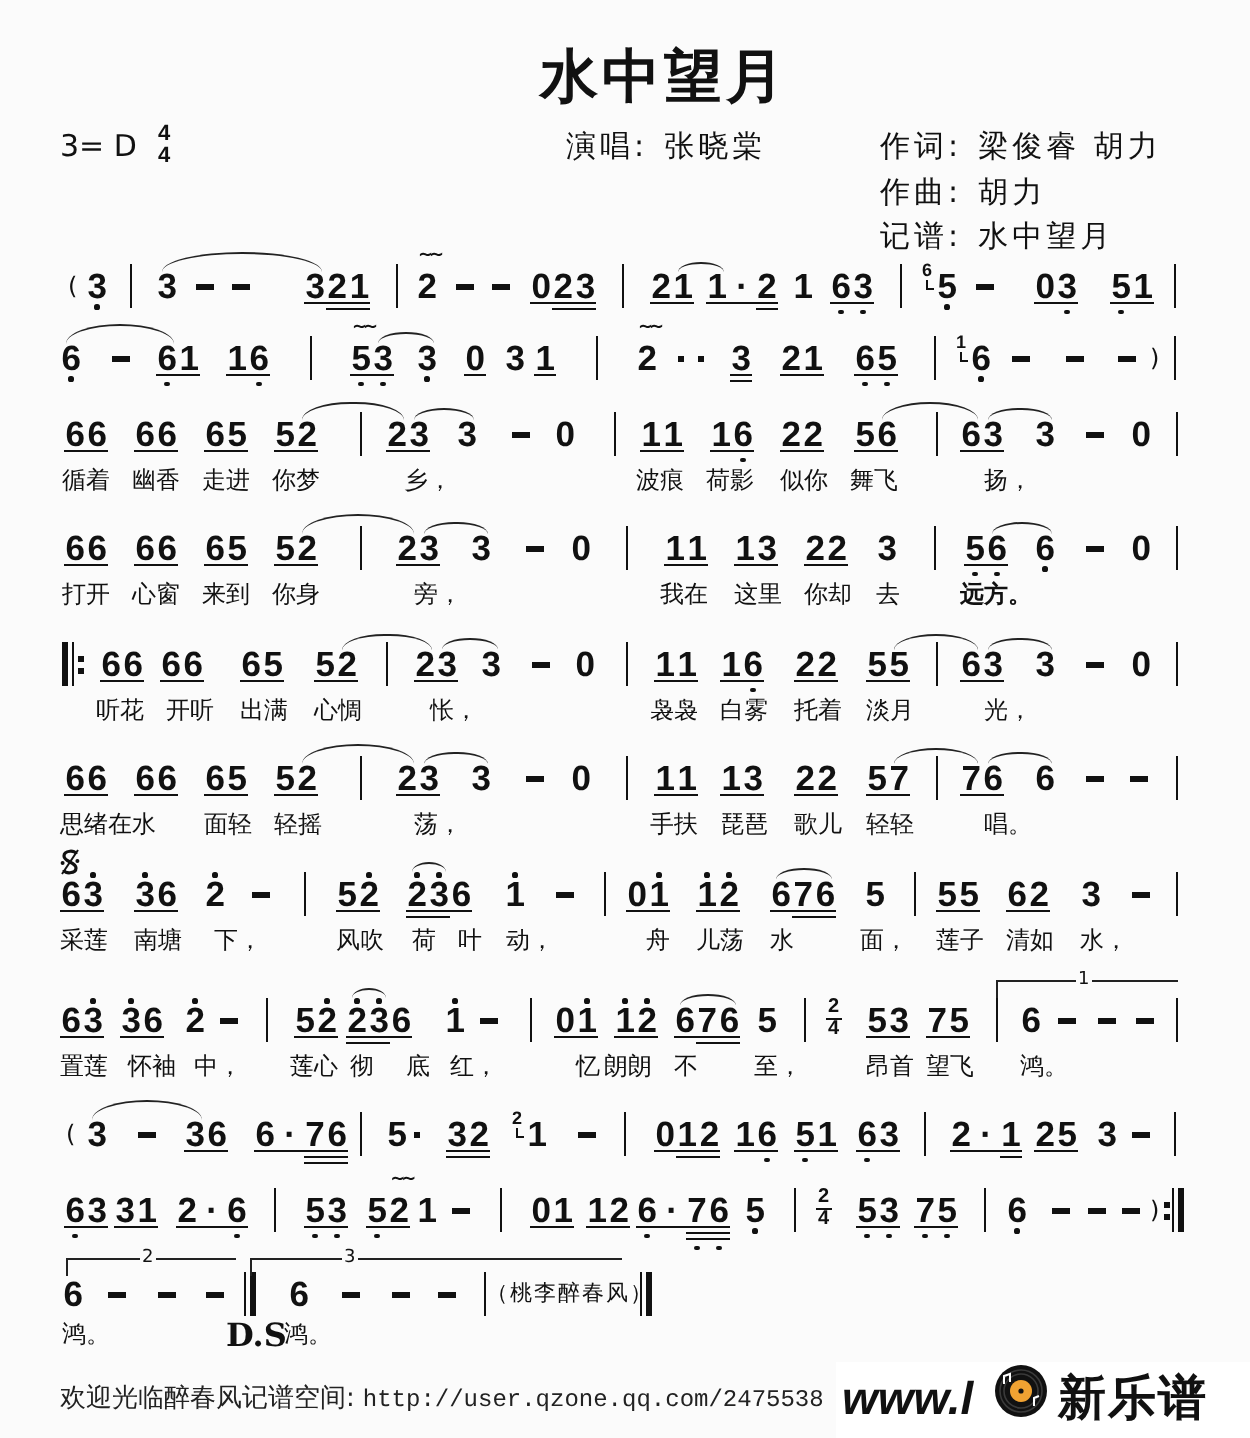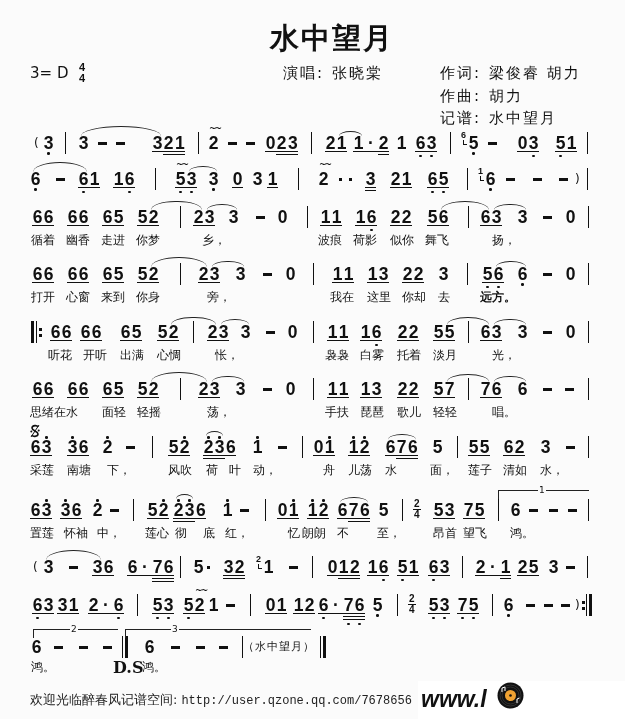--- a/index.html
+++ b/index.html
@@ -785,21 +785,21 @@
     <span class="tk dash" style="left: 79px;"></span>
     <span class="tk dash" style="left: 103px;"></span>
     <span class="tk bar bd" style="left: 122px;"></span>
     <span class="tk grp" style="left: 144px;">
       <span class="ch">6</span>
     </span>
     <span class="tk dash" style="left: 171px;"></span>
     <span class="tk dash" style="left: 196px;"></span>
     <span class="tk dash" style="left: 219px;"></span>
     <span class="tk bar bs" style="left: 242px;"></span>
-    <span class="tk txt" style="left: 243px;">（水中望月）</span>
+    <span class="tk txt" style="left: 243px;">（桃李醉春风）</span>
     <span class="tk bar bd" style="left: 320px;"></span>
     <span class="lyr" style="left: 31px;">鸿。</span>
     <span class="lyr" style="left: 142px;">鸿。</span>
   </div>
 
 <svg class="abs" style="left:29px;top:424px" width="12" height="14" viewBox="0 0 12 14">
   <path d="M9 3 C9 1,3 1,3 4 C3 7,9 7,9 10 C9 13,3 13,3 11" fill="none" stroke="#111" stroke-width="1.6"></path>
   <line x1="2" y1="13" x2="10" y2="1" stroke="#111" stroke-width="1"></line>
   <circle cx="2.3" cy="7.5" r="1" fill="#111"></circle>
     <circle cx="9.7" cy="6.5" r="1" fill="#111"></circle>
@@ -811,26 +811,27 @@
 <div class="volta" style="left:33px;top:629px;width:84px">
   <span style="left:36px">2</span>
 </div>
 <div class="volta" style="left:125px;top:629px;width:185px">
   <span style="left:45px">3</span>
 </div>
 
 <div class="abs ds">D.S</div>
 
 <div class="abs footer">
-  <span>欢迎光临醉春风记谱空间:</span><span class="url">http://user.qzone.qq.com/7678656</span>
+  <span>欢迎光临醉春风记谱空间:</span><span class="url">http://user.qzone.qq.com/2475538</span>
 </div>
 <div class="abs wm">
   <span class="www">www.l</span>
   <svg width="27" height="27" viewBox="0 0 27 27">
     <circle cx="13.5" cy="13.5" r="13" fill="#111"></circle>
     <circle cx="13.5" cy="13.5" r="10.5" fill="none" stroke="#3a3a3a" stroke-width=".8"></circle>
     <circle cx="13.5" cy="13.5" r="8.5" fill="none" stroke="#3a3a3a" stroke-width=".8"></circle>
     <circle cx="13.5" cy="13.5" r="5.5" fill="#f0a232"></circle>
     <circle cx="13.5" cy="13.5" r="1.3" fill="#111"></circle>
     <path d="M5 10 v-4 l3 -1 v4" stroke="#fff" fill="none" stroke-width="1"></path>
     <path d="M20 21 v-4 l2.5 -1" stroke="#fff" fill="none" stroke-width="1"></path>
   </svg>
+  <span class="brand">新乐谱</span>
 </div>
 
 </body></html>

